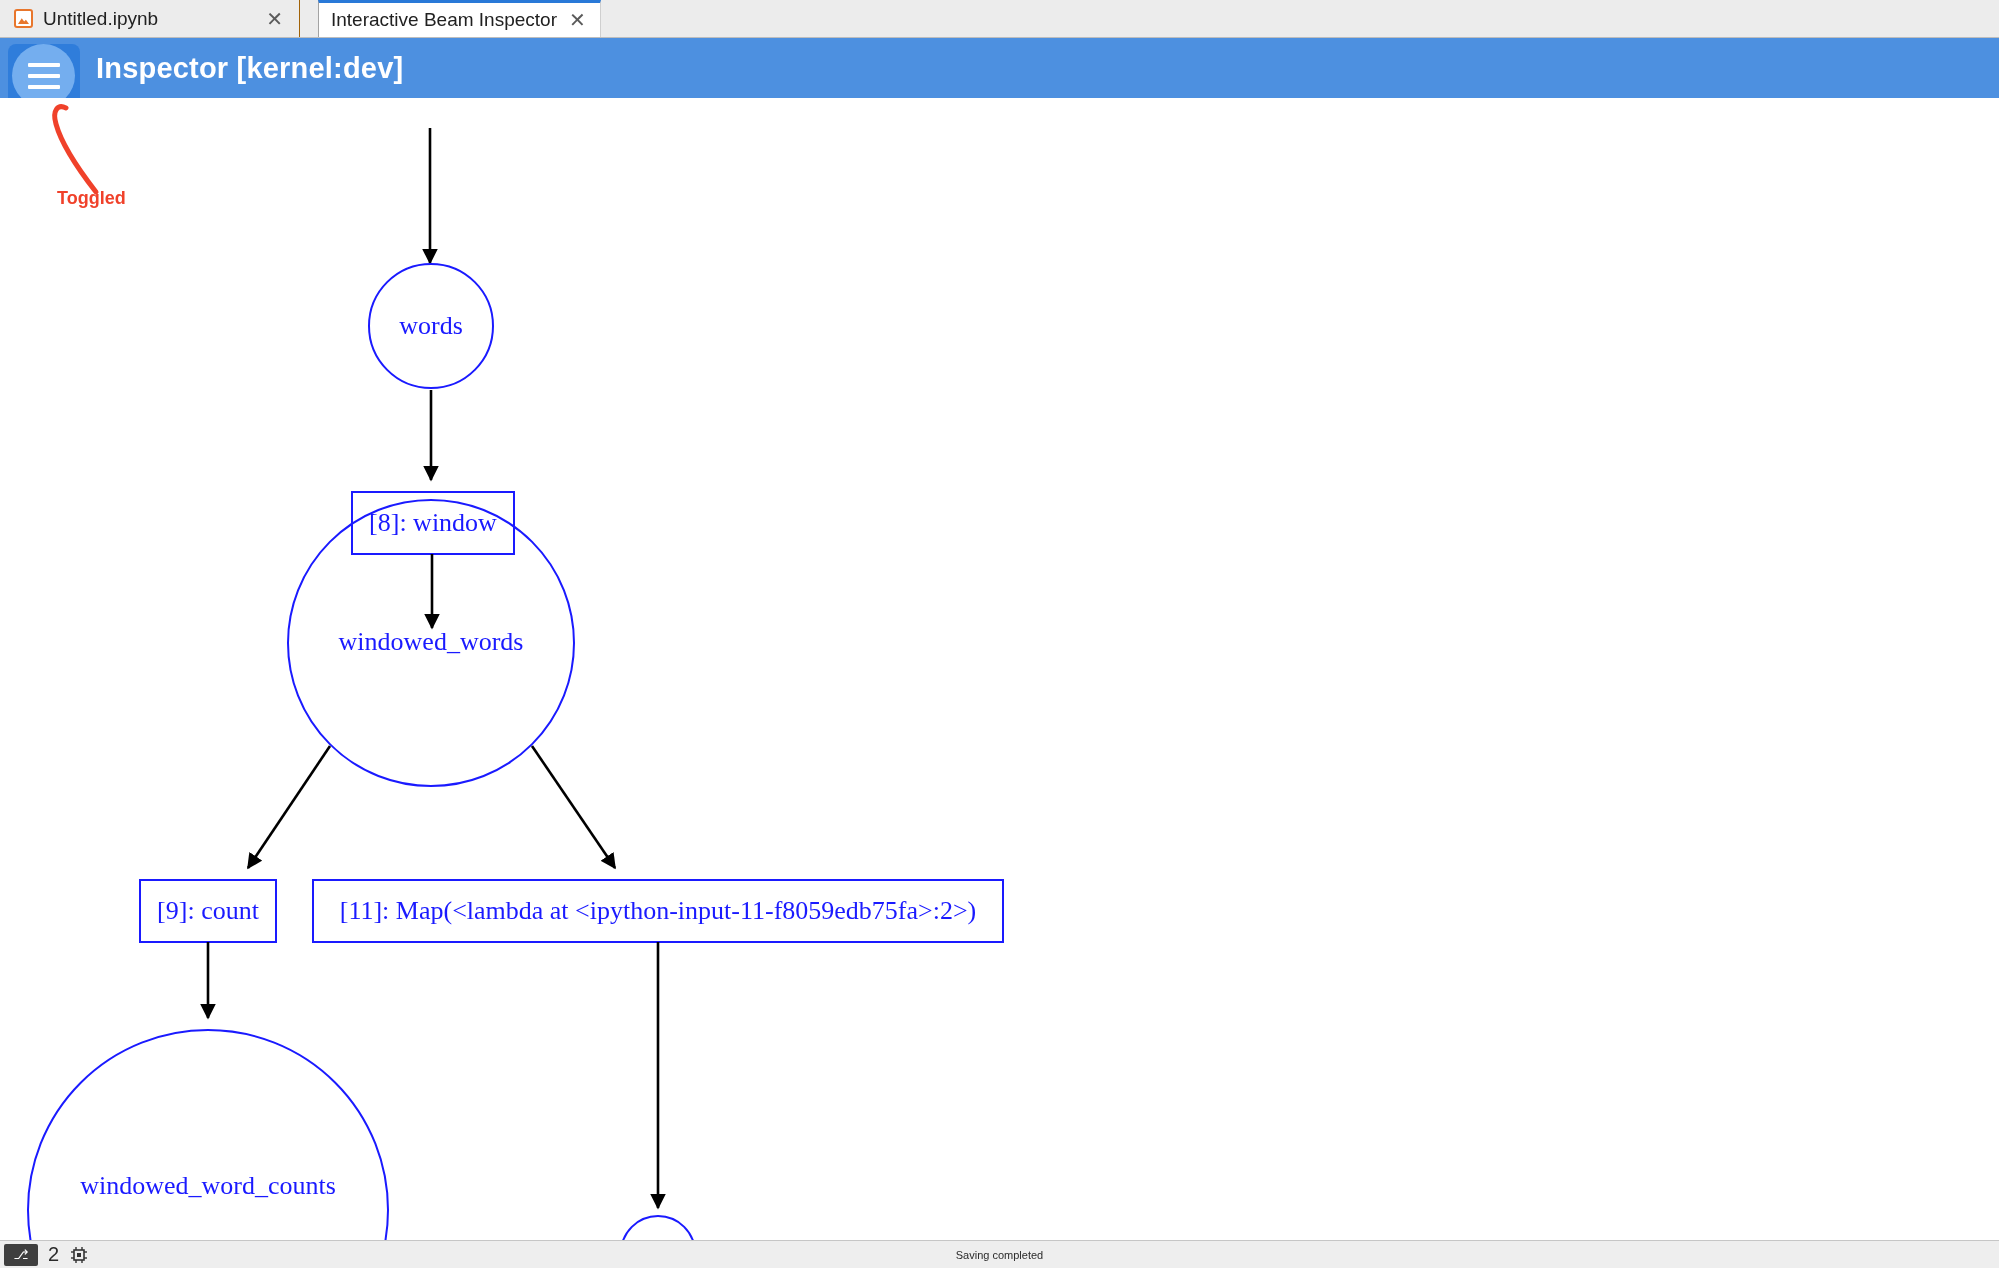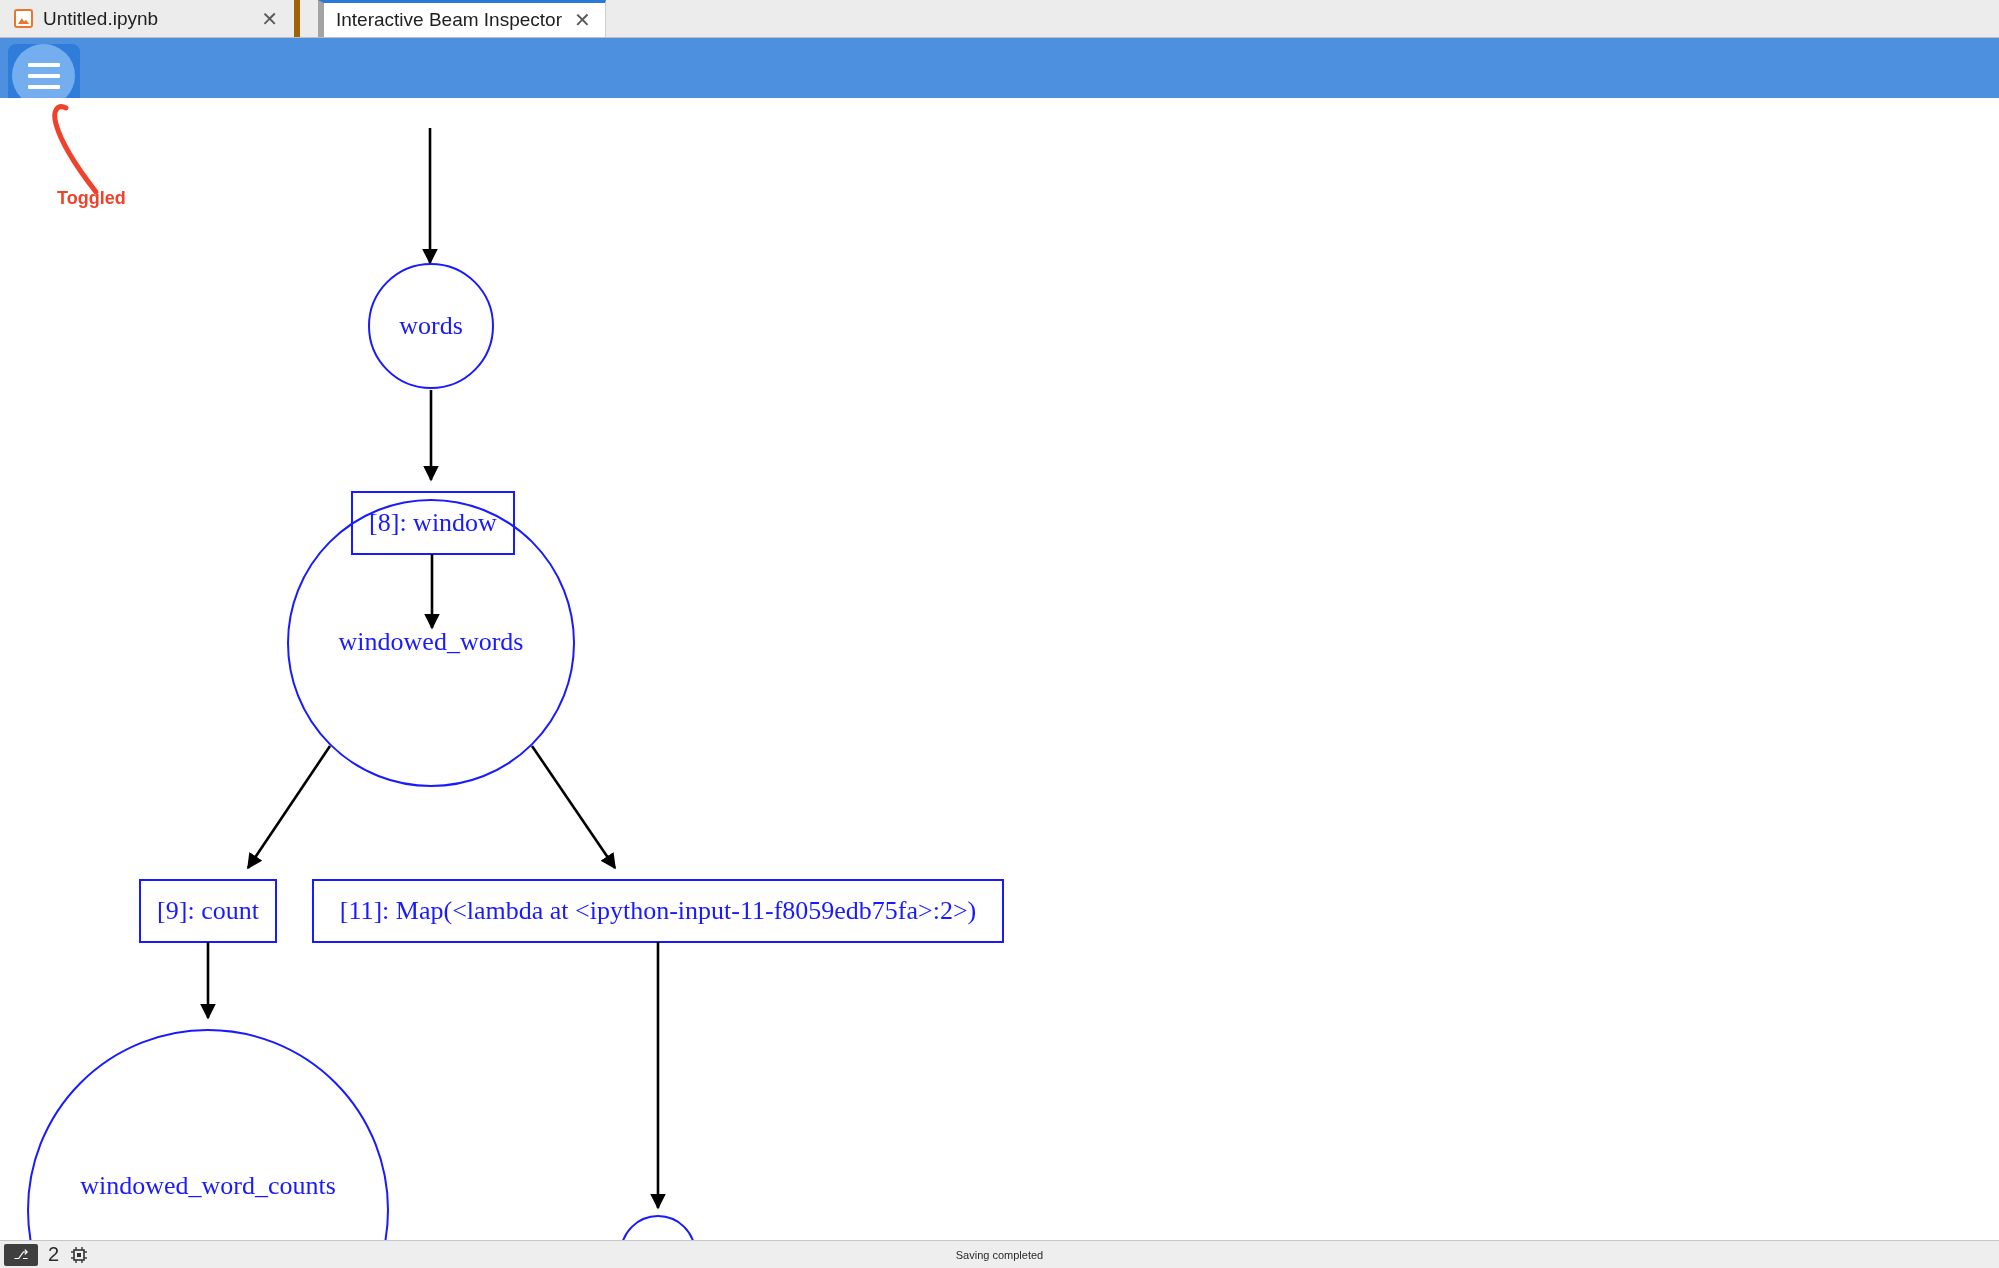--- a/index.html
+++ b/index.html
@@ -32,34 +32,34 @@
     padding: 0 14px 0 14px;
     font-size: 19px;
     color: #212121;
     box-sizing: border-box;
     position: relative;
     cursor: pointer;
     white-space: nowrap;
   }
   .tab.inactive {
     background: #ececec;
-    border-right: 6px solid #a16207;
+    border-right: 1px solid #a16207;
     min-width: 300px;
     justify-content: space-between;
   }
   .tab.inactive .tablabelwrap {
     display: flex;
     align-items: center;
     gap: 10px;
   }
   .tab.active {
     background: #ffffff;
     border-top: 3px solid #2979d8;
     border-right: 1px solid #cfcfcf;
-    border-left: 6px solid #a3a3a3;
+    border-left: 1px solid #a3a3a3;
     margin-left: 18px;
     padding: 0 12px;
   }
   .nb-icon {
     width: 19px; height: 19px;
     border: 2px solid #e8762c;
     border-radius: 3px;
     box-sizing: border-box;
     position: relative;
     background: #ffffff;
@@ -239,20 +239,21 @@
 
 <div class="header">
   <div class="menu-btn">
     <span class="ripple"></span>
     <span class="bars">
       <i></i>
         <i></i>
         <i></i>
     </span>
   </div>
+  <div class="header-title">Inspector [kernel:dev]</div>
 </div>
 
 <div class="canvas">
   <svg width="1999" height="1142">
     <defs>
       <marker id="arrow" viewBox="0 0 10 10" refX="9" refY="5" markerWidth="6" markerHeight="6" orient="auto-start-reverse">
         <path d="M 0 0 L 10 5 L 0 10 z" fill="#000000"></path>
       </marker>
     </defs>
 

